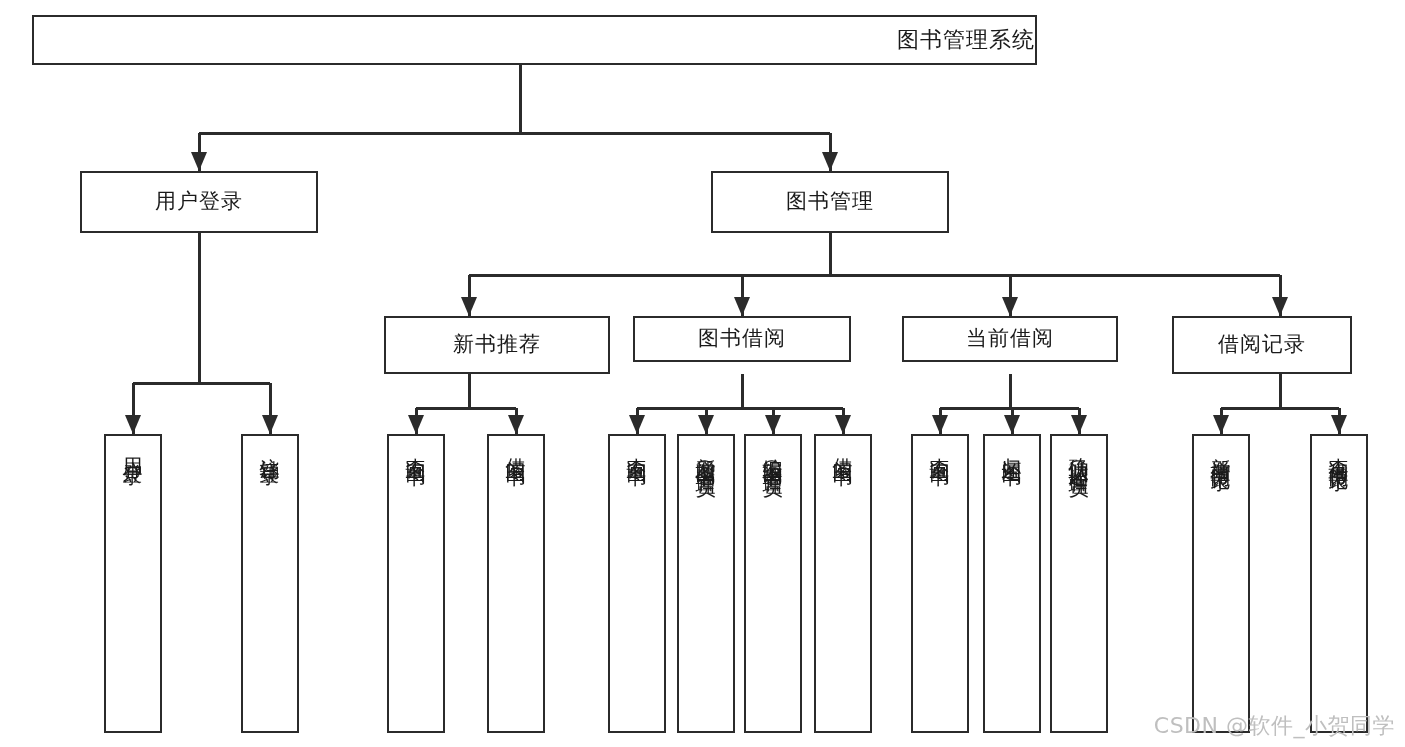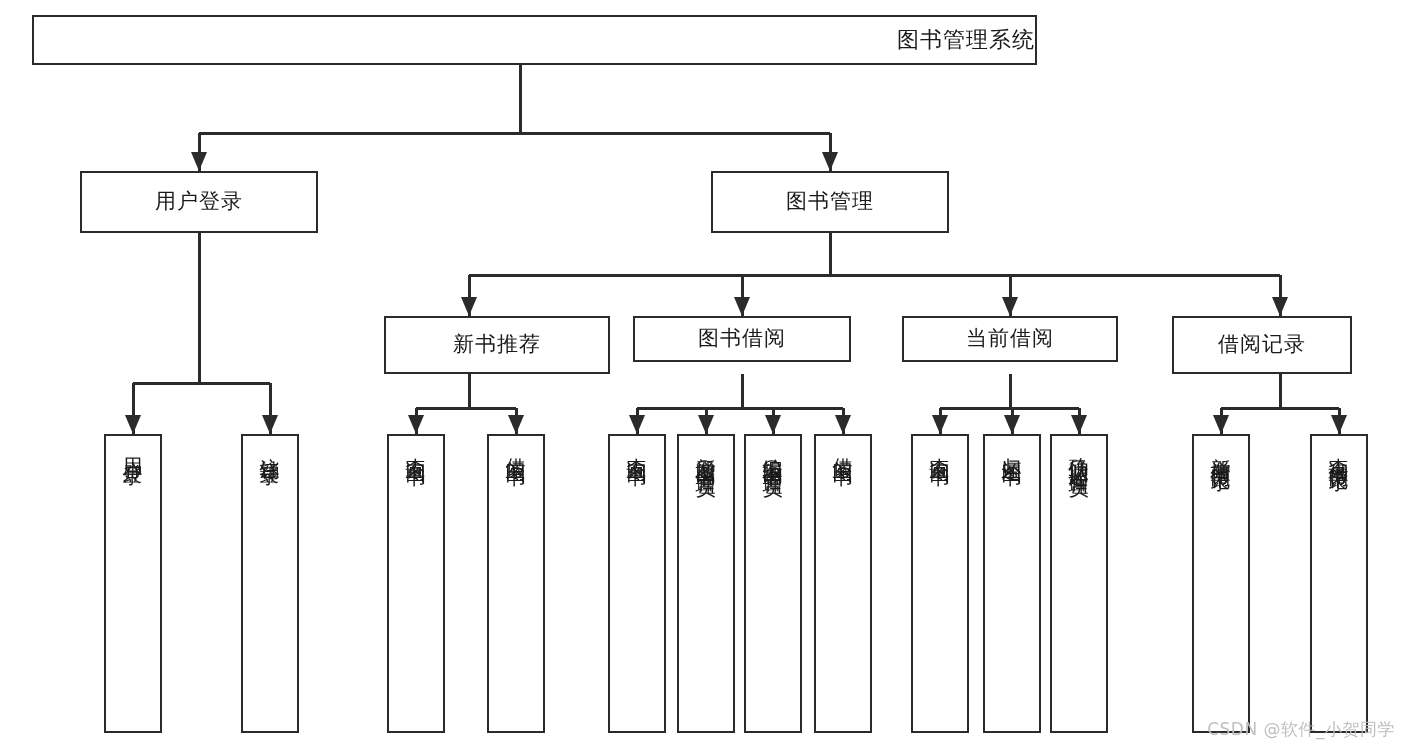--- a/index.html
+++ b/index.html
@@ -61,21 +61,21 @@
     writing-mode: vertical-rl;
     text-orientation: upright;
     font-size: 20px;
     letter-spacing: 3px;
     line-height: 1;
   }
   #watermark {
     position: absolute;
     right: 10px;
     bottom: 6px;
-    font-size: 17px;
+    font-size: 22px;
     color: #bfbfbf;
     z-index: 5;
     white-space: nowrap;
     letter-spacing: 0.5px;
   }
 </style>
 </head>
 <body>
 
 <div id="canvas">

